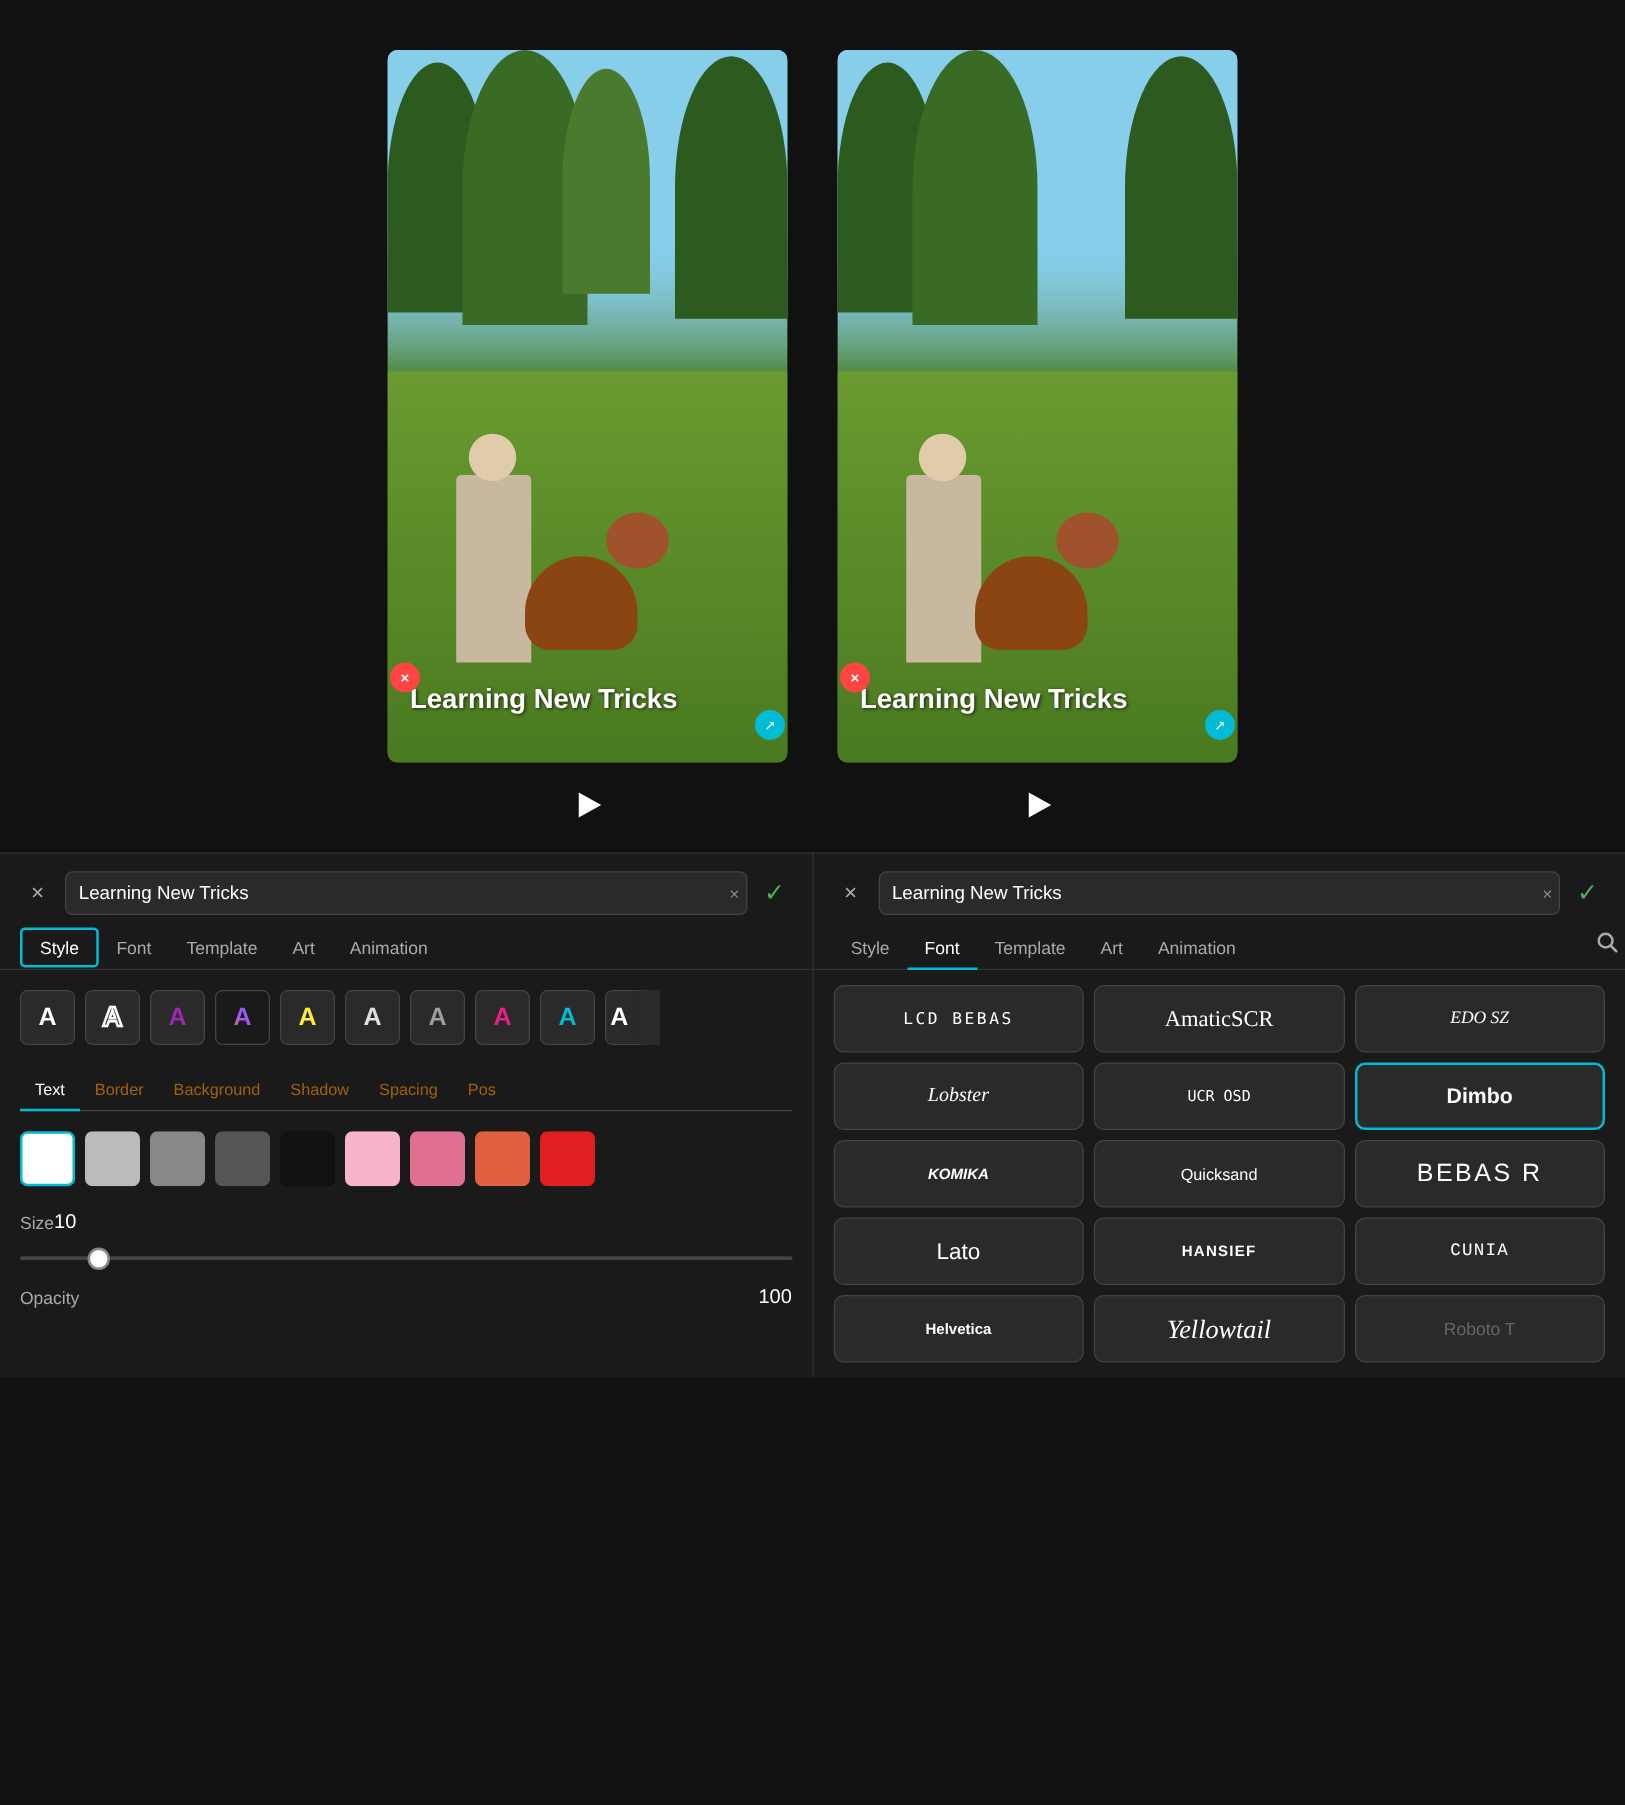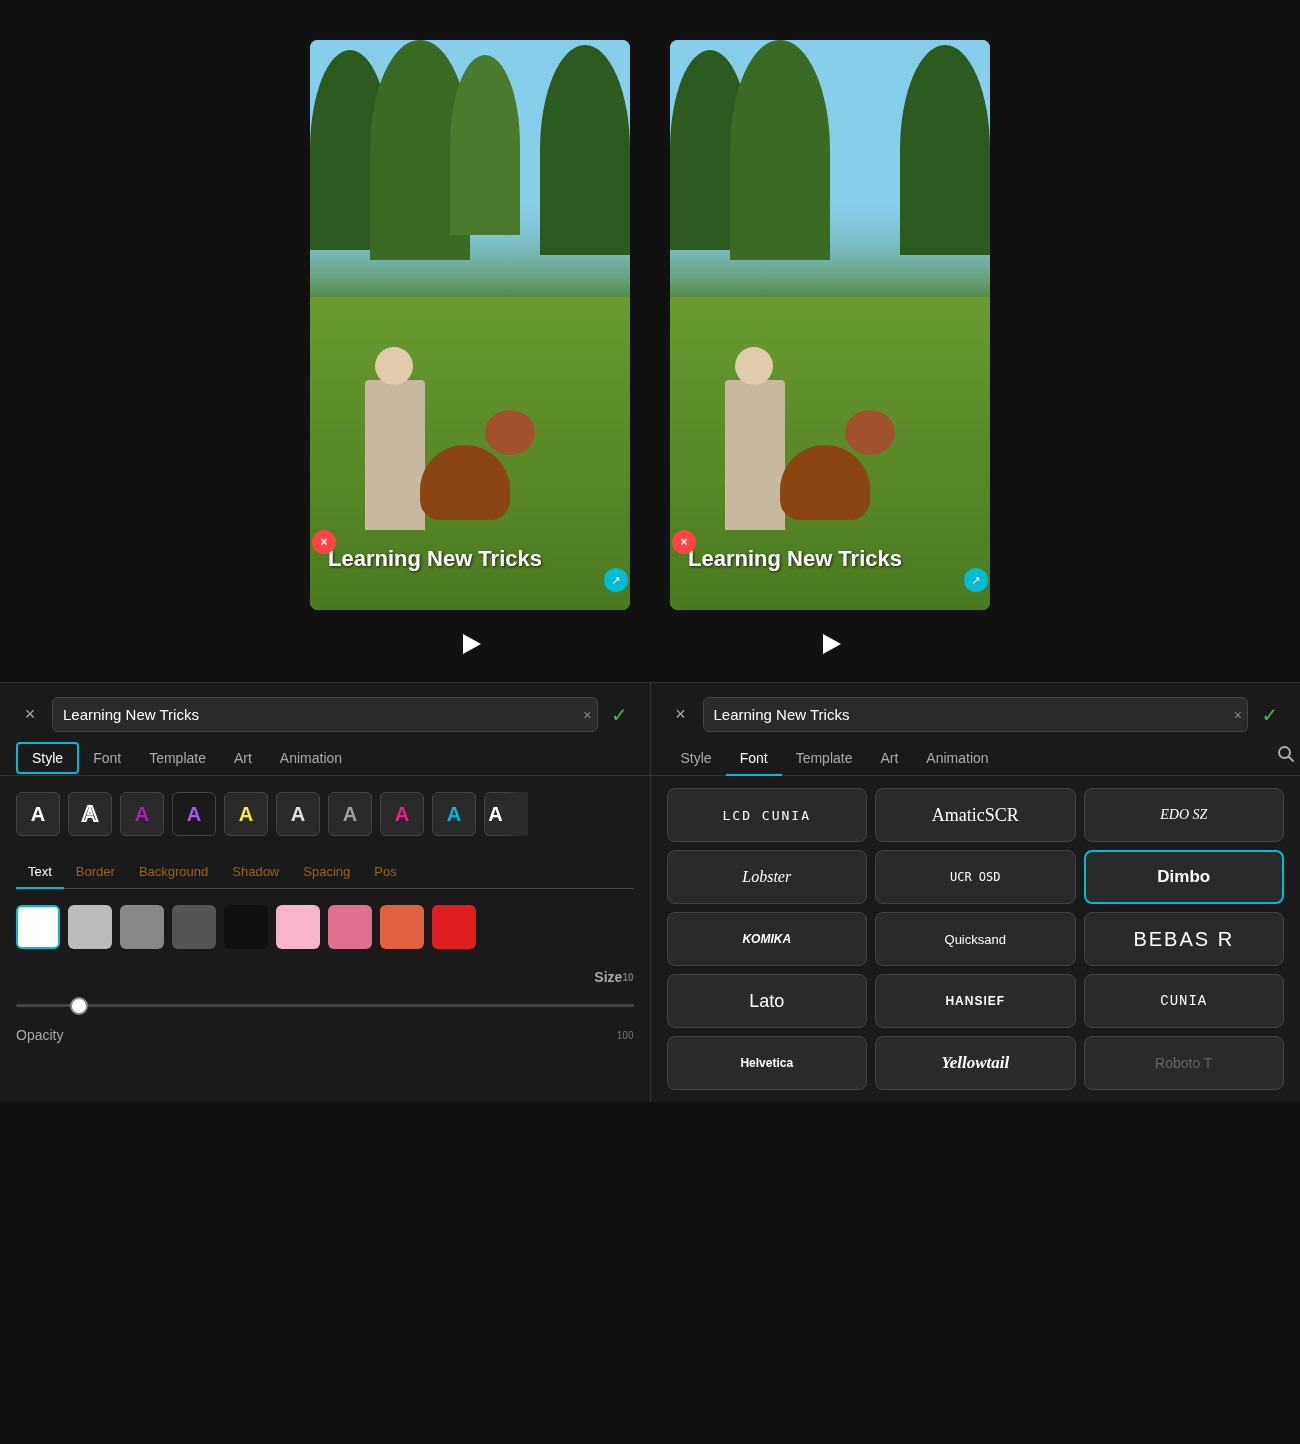--- a/index.html
+++ b/index.html
@@ -302,34 +302,33 @@
       border: 2px solid transparent;
     }
 
     .color-swatch.selected {
       border: 2px solid #00bcd4;
     }
 
     
     .size-row {
       display: flex;
-      justify-content: flex-end;
+      justify-content: flex-start;
       align-items: center;
       margin-bottom: 8px;
-      font-weight: bold;
     }
 
     .size-label {
       font-size: 14px;
       color: #aaa;
     }
 
     .size-value {
-      font-size: 10px;
-      color: #737373;
+      font-size: 16px;
+      color: #ffffff;
     }
 
     .slider-wrap {
       margin-bottom: 16px;
     }
 
     .slider {
       width: 100%;
       -webkit-appearance: none;
       height: 3px;
@@ -403,21 +402,21 @@
     .font-ucr { font-family: monospace; font-size: 12px; }
     .font-lobster { font-family: Georgia, serif; font-style: italic; font-size: 16px; }
     .font-dimbo { font-family: Impact, sans-serif; font-size: 17px; font-weight: 900; }
     .font-komika { font-family: 'Arial Black', sans-serif; font-style: italic; font-size: 12px; }
     .font-quicksand { font-family: Verdana, sans-serif; font-size: 13px; }
     .font-bebas { font-family: 'Arial Narrow', sans-serif; letter-spacing: 2px; font-size: 20px; }
     .font-lato { font-family: 'Trebuchet MS', sans-serif; font-size: 18px; }
     .font-hansief { font-family: 'Arial Black', sans-serif; font-size: 12px; letter-spacing: 1px; }
     .font-cunia { font-family: 'Courier New', monospace; font-size: 14px; letter-spacing: 1px; }
     .font-helvetica { font-family: Helvetica, Arial, sans-serif; font-weight: bold; font-size: 12px; }
-    .font-yellowtail { font-family: 'Palatino Linotype', cursive; font-style: italic; font-size: 17px; font-weight: bold; }
+    .font-yellowtail { font-family: 'Palatino Linotype', cursive; font-style: italic; font-size: 21px; }
     .font-roboto { font-family: 'Segoe UI', sans-serif; font-size: 14px; }
   </style>
 </head>
 <body>
 
 <div class="previews-area">
 
   <div class="video-preview">
     <div class="video-frame">
       <div class="video-bg">
@@ -568,21 +567,21 @@
         <svg width="18" height="18" viewBox="0 0 18 18" fill="none">
           <circle cx="7.5" cy="7.5" r="5.5" stroke="#aaa" stroke-width="2"></circle>
           <line x1="11.5" y1="11.5" x2="16" y2="16" stroke="#aaa" stroke-width="2" stroke-linecap="round"></line>
         </svg>
       </div>
     </div>
 
     <div class="font-content">
       <div class="font-grid">
 
-        <div class="font-item font-lcd">LCD CUNIA</div>
+        <div class="font-item font-lcd">LCD BEBAS</div>
         <div class="font-item font-amatic">AmaticSCR</div>
         <div class="font-item font-edo">
             <em>EDO SZ</em>
           </div>
 
         <div class="font-item font-lobster">
             <em>Lobster</em>
           </div>
         <div class="font-item font-ucr">UCR OSD</div>
         <div class="font-item font-dimbo selected">Dimbo</div>

